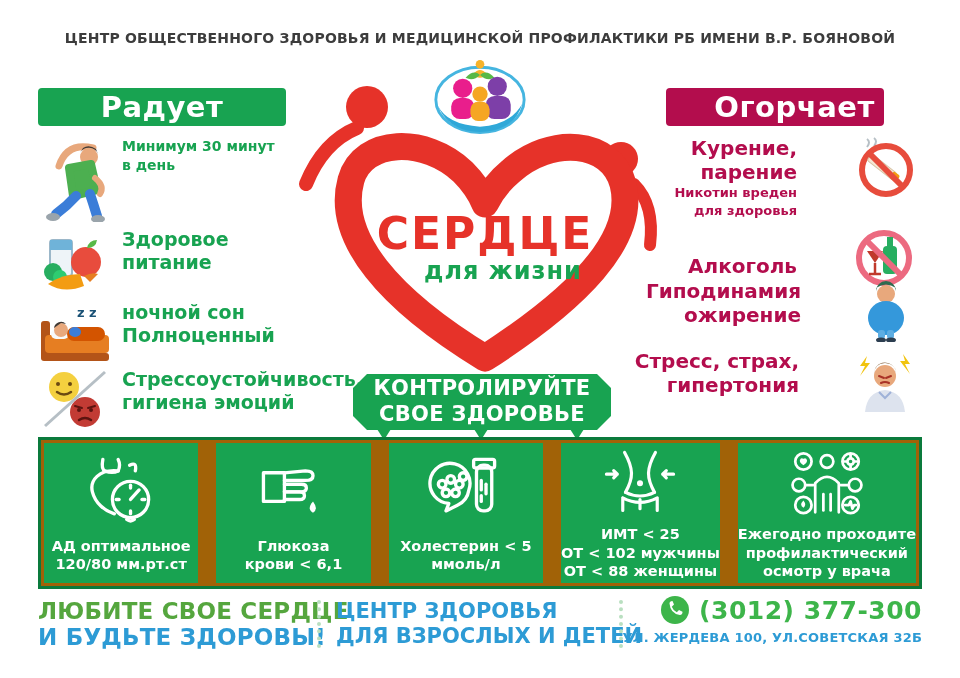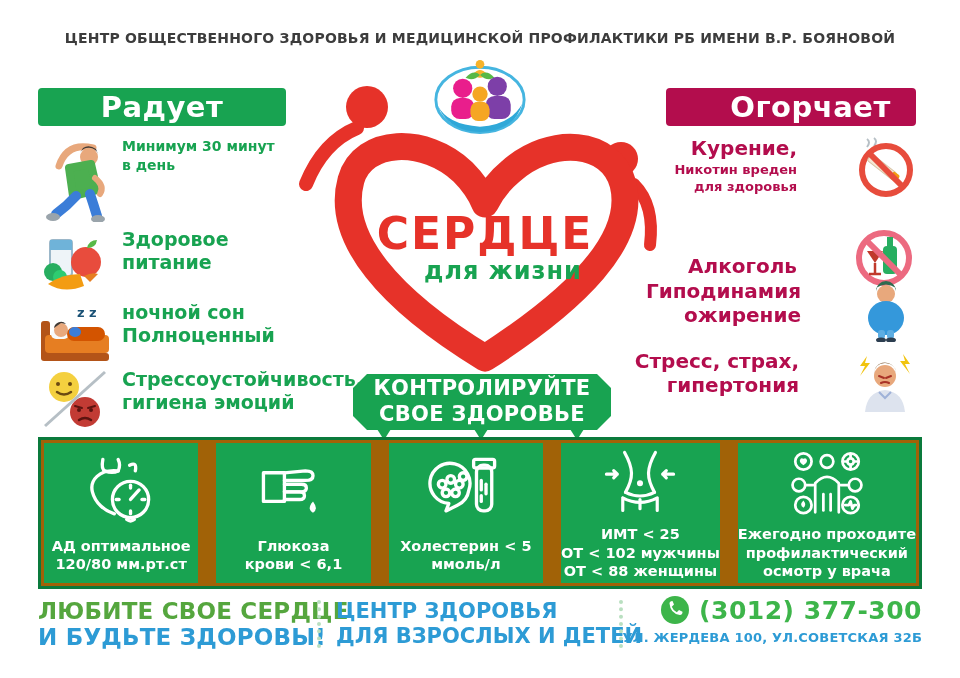--- a/index.html
+++ b/index.html
@@ -9,21 +9,21 @@
   *{margin:0;padding:0;box-sizing:border-box;}
   body{background:#fff;font-family:"DejaVu Sans","Liberation Sans",sans-serif;}
   .poster{position:relative;width:960px;height:678px;background:#fff;overflow:hidden;}
 
   .header-title{position:absolute;top:30px;left:0;width:100%;text-align:center;
     font-size:14px;font-weight:bold;color:var(--header-text);letter-spacing:.2px;}
 
   .banner{position:absolute;top:88px;height:38px;display:flex;align-items:center;justify-content:center;
     color:#fff;font-weight:bold;font-size:29px;border-radius:4px;letter-spacing:.5px;}
   .banner-pleases{left:38px;width:248px;background:var(--green);text-align:right;}
-  .banner-upsets{left:666px;width:250px;background:var(--crimson);padding-left:39px;}
+  .banner-upsets{left:666px;width:218px;background:var(--crimson);padding-left:39px;}
 
   .logo{position:absolute;left:432px;top:57px;}
 
   .heart-svg{position:absolute;left:295px;top:80px;}
   .heart-title{position:absolute;left:330px;top:208px;width:310px;text-align:center;
     color:var(--red);font-size:44px;font-weight:bold;letter-spacing:2px;}
   .heart-sub{position:absolute;left:348px;top:257px;width:310px;text-align:center;
     color:var(--green);font-size:24px;font-weight:bold;letter-spacing:1px;}
 
   .p-item{position:absolute;left:38px;display:flex;align-items:flex-start;}
@@ -185,20 +185,21 @@
         <div>Стрессоустойчивость,</div>
         <div>гигиена эмоций</div>
       </div>
     </div>
   </div>
 
   <div class="u-item u1">
     <div class="txt">
       <div class="u-title">
         <div>Курение,</div>
+        <div>парение</div>
       </div>
       <div class="u-note">
         <div>Никотин вреден</div>
         <div>для здоровья</div>
       </div>
     </div>
     <div class="icon-box">
       <svg width="62" height="62" viewBox="0 0 62 62">
         <path d="M14 10 q4 -5 0 -8" stroke="#b6bfc5" stroke-width="2" fill="none"></path>
         <path d="M21 9 q4 -5 0 -8" stroke="#b6bfc5" stroke-width="2" fill="none"></path>

